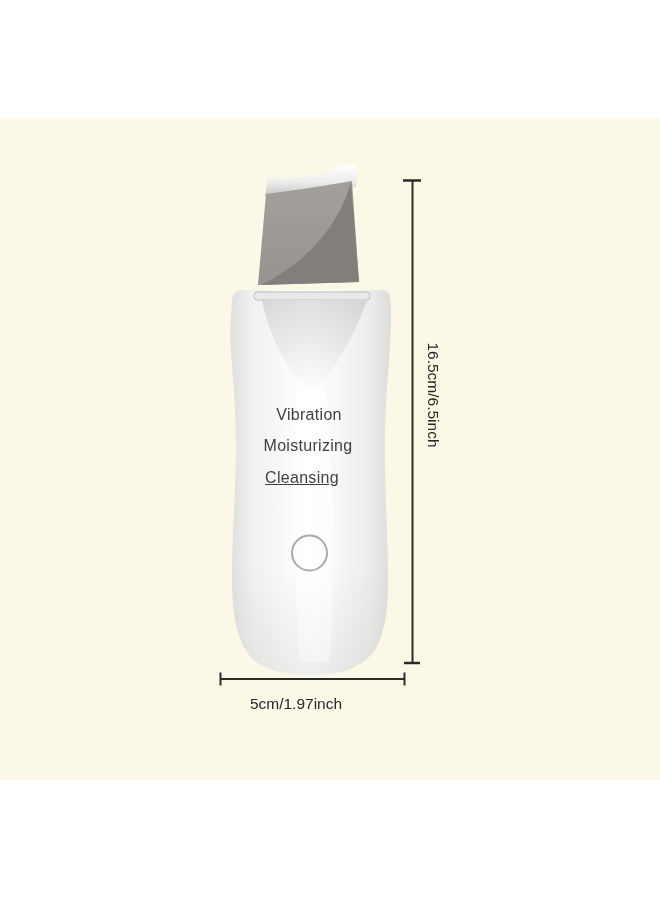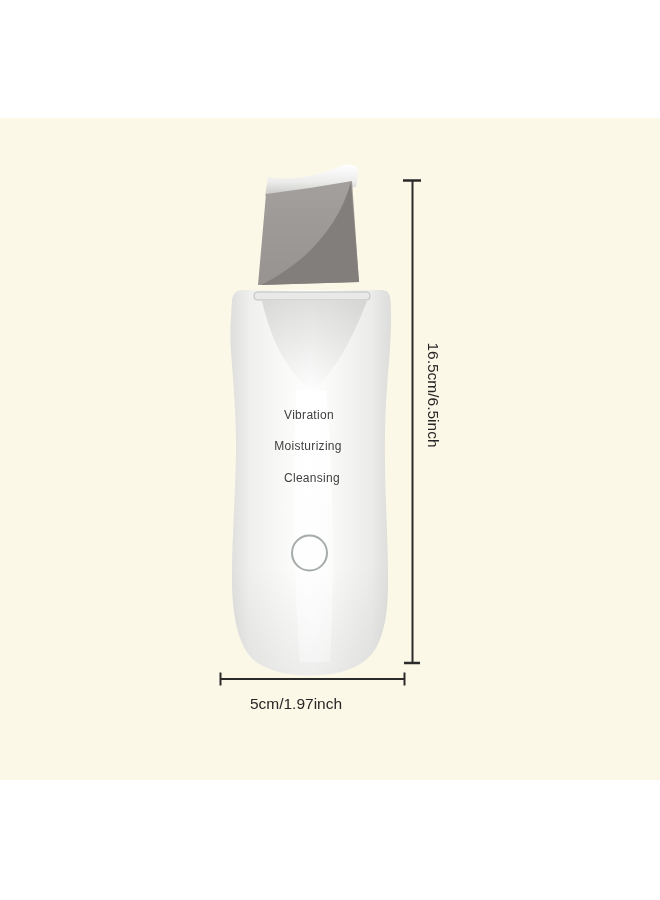--- a/index.html
+++ b/index.html
@@ -26,28 +26,28 @@
   .device-svg {
     position: absolute;
     left: 0;
     top: 0;
     width: 660px;
     height: 900px;
   }
   .feature-label {
     position: absolute;
     transform: translate(-50%, -50%);
-    font-size: 12px;
+    font-size: 16px;
     letter-spacing: 0.3px;
     color: #3f3f3f;
     white-space: nowrap;
   }
   .feature-label.vibration   { left: 309px; top: 415px; }
   .feature-label.moisturizing{ left: 308px; top: 446px; text-align: center; }
-  .feature-label.cleansing   { left: 312px; top: 478px; }
+  .feature-label.cleansing   { left: 302px; top: 478px; text-decoration: underline; }
   .dim-label {
     position: absolute;
     font-size: 15.5px;
     color: #262626;
     white-space: nowrap;
   }
   .dim-label.height {
     left: 433px;
     top: 395px;
     transform: translate(-50%, -50%) rotate(90deg);

